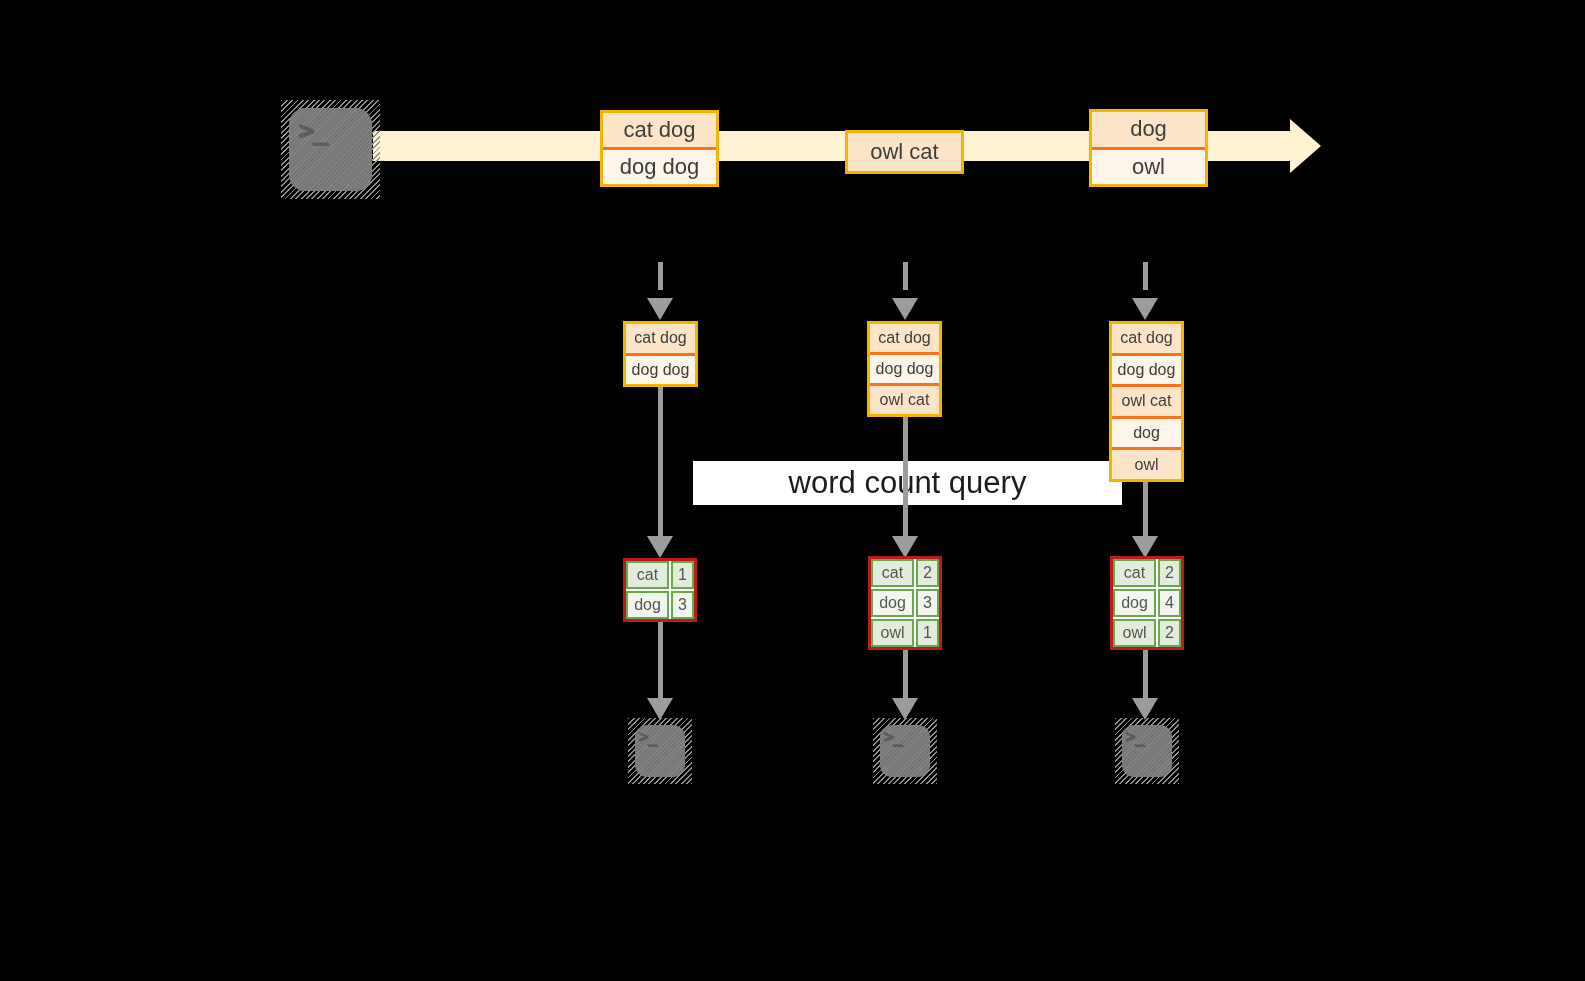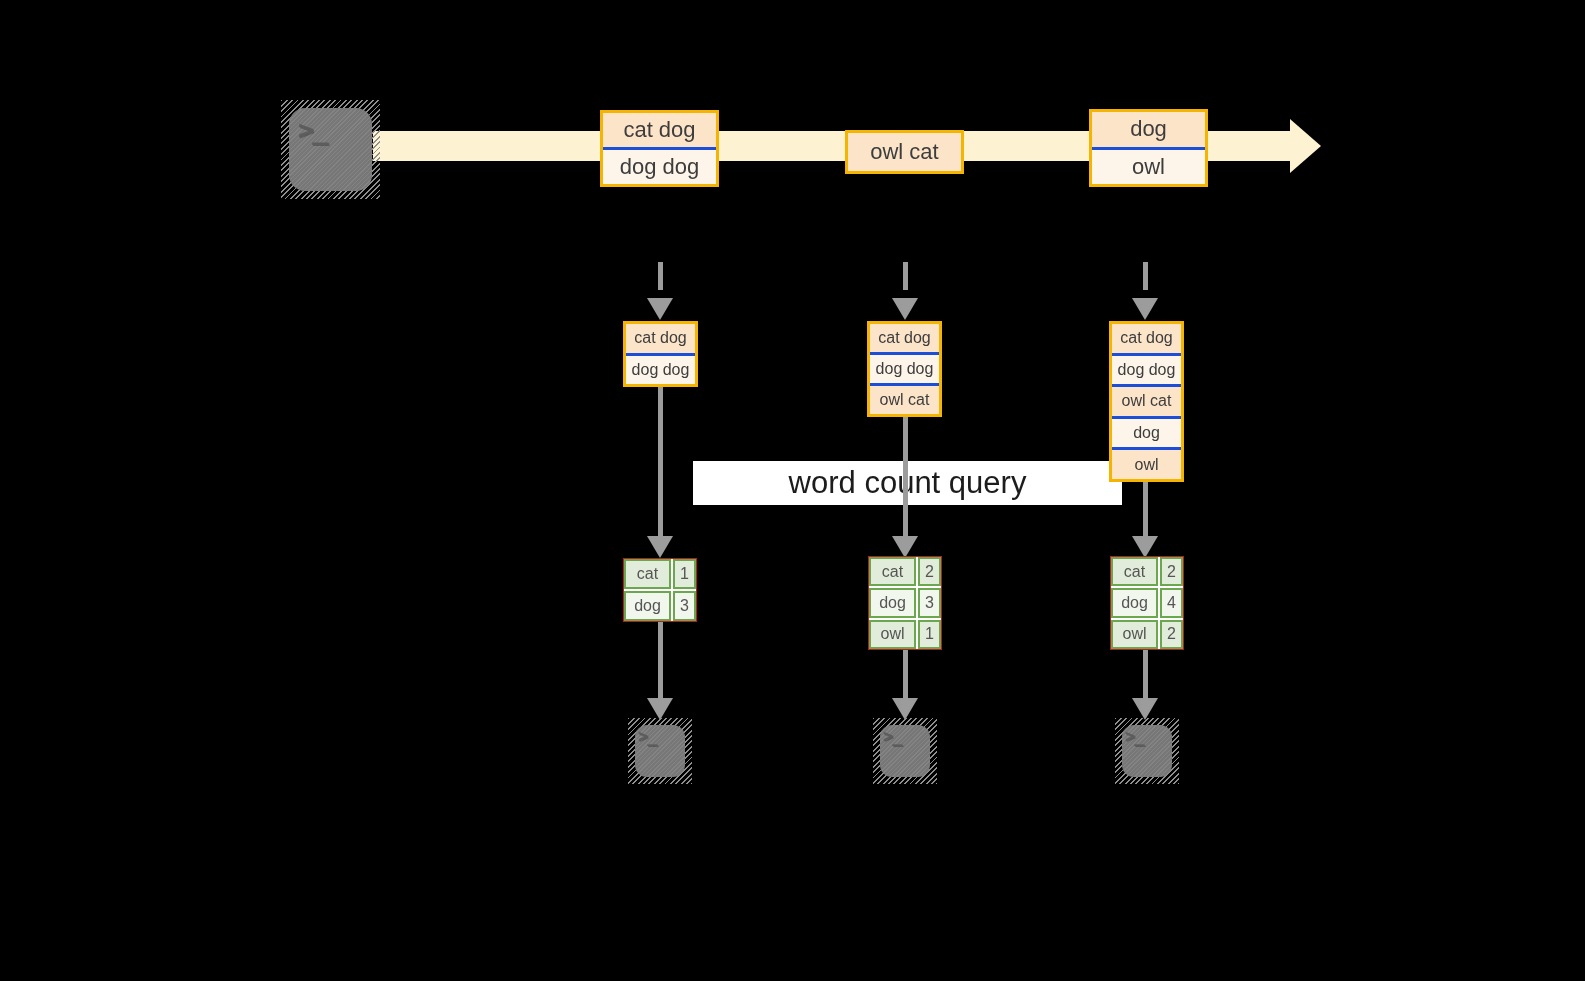--- a/index.html
+++ b/index.html
@@ -16,38 +16,38 @@
   .term.small .term-glyph{left:10px;top:8px;font-size:17px;letter-spacing:-1px;}
 
   
   .band{position:absolute;background:#fdf3d2;}
   .band-head{position:absolute;width:0;height:0;
              border-top:27px solid transparent;border-bottom:27px solid transparent;border-left:31px solid #fdf3d2;}
 
   
   .obox{position:absolute;border:3px solid #f5b400;display:flex;flex-direction:column;box-sizing:border-box;}
   .ocell{flex:1;display:flex;align-items:center;justify-content:center;color:#3d3d3d;}
-  .ocell:not(:first-child){border-top:3px solid #1d4ed8;}
+  .ocell:not(:first-child){border-top:3px solid #f97316;}
   .peach{background:#fce4c9;}
   .cream{background:#fdf5e9;}
   .obox.stream-size .ocell{font-size:22px;}
   .obox.state-size .ocell{font-size:16px;}
 
   
   .vline{position:absolute;width:4.5px;background:#9c9c9c;}
   .vhead{position:absolute;width:0;height:0;border-left:13px solid transparent;border-right:13px solid transparent;
          border-top:22px solid #9c9c9c;}
 
   
   .strip{position:absolute;left:693px;top:461px;width:429px;height:44px;background:#ffffff;z-index:1;
          display:flex;align-items:center;justify-content:center;}
   .strip span{font-size:31px;color:#1c1c1c;}
 
   
-  .gtable{position:absolute;box-sizing:border-box;border:1px solid #b91c1c;background:#fff;
+  .gtable{position:absolute;box-sizing:border-box;border:3px solid #b91c1c;background:#fff;
           display:grid;grid-template-columns:1fr 23px;gap:2px;z-index:2;}
   .gcell{border:2px solid #6aa74e;display:flex;align-items:center;justify-content:center;
          font-size:16px;color:#555555;}
   .sage{background:#e2ecda;}
   .pale{background:#f2f7ee;}
 
   .z2{z-index:2;} .z3{z-index:3;}
 </style>
 </head>
 <body>

